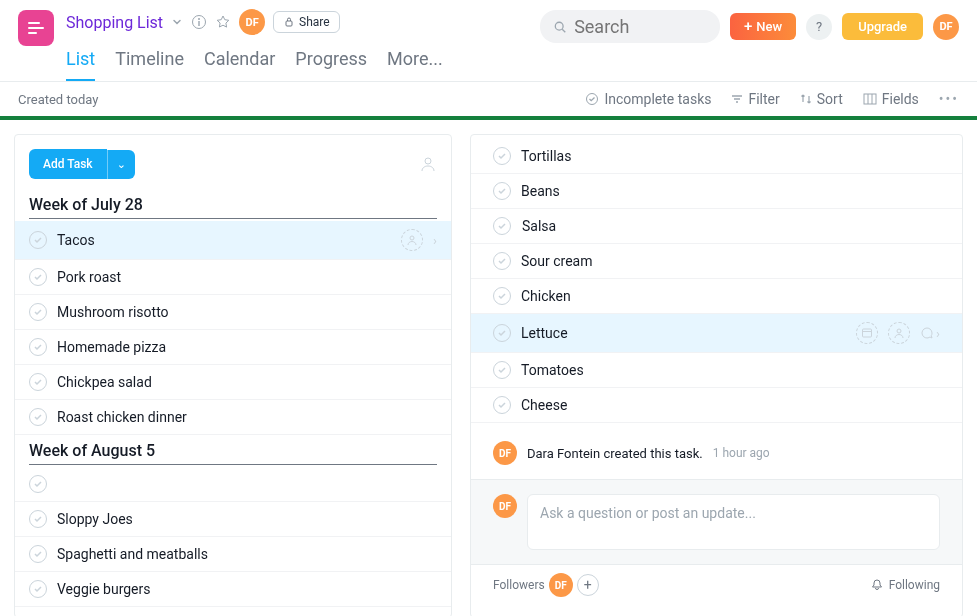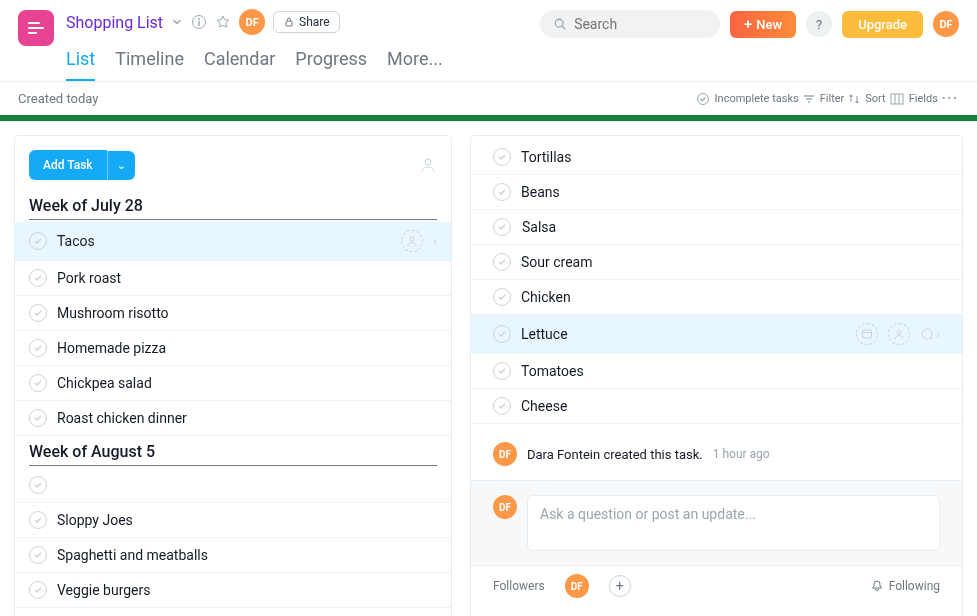--- a/index.html
+++ b/index.html
@@ -12,27 +12,27 @@
 .project-title{font-size:16px;font-weight:400;color:#6d28d9}
 .title-icon{color:#6f7782;cursor:pointer;display:flex;align-items:center}
 .share-btn{display:flex;align-items:center;gap:4px;border:1px solid #cbd4db;border-radius:6px;padding:3px 9px;cursor:pointer;font-size:12px;color:#273240}
 .avatar{width:26px;height:26px;border-radius:50%;background:#fc9847;color:#fff;display:flex;align-items:center;justify-content:center;font-size:11px;font-weight:700}
 .avatar.sm{width:24px;height:24px;font-size:10px}
 .tabs-row{display:flex;gap:20px;margin-top:6px}
 .tab{padding:6px 0 10px;cursor:pointer;color:#6f7782;font-size:18px;border-bottom:2px solid transparent}
 .tab.active{color:#14aaf5;border-bottom-color:#14aaf5}
 .header-right{display:flex;align-items:center;gap:10px;margin-top:2px}
 .search-box{display:flex;align-items:center;background:#f1f2f4;border-radius:16px;padding:6px 14px;width:180px;gap:8px}
-.search-box input{border:none;background:transparent;outline:none;font-size:14px;color:#6f7782;width:100%}
+.search-box input{border:none;background:transparent;outline:none;font-size:18px;color:#6f7782;width:100%}
 .btn-new{background:linear-gradient(90deg,#fb6340,#fc8c3a);color:#fff;border:none;border-radius:6px;padding:6px 14px;font-size:13px;font-weight:500;cursor:pointer;display:flex;align-items:center;gap:4px}
 .btn-help{width:26px;height:26px;border-radius:50%;background:#edf1f2;color:#6f7782;display:flex;align-items:center;justify-content:center;cursor:pointer;font-size:13px}
 .btn-upgrade{background:#fbbc3b;color:#fff;border:none;border-radius:6px;padding:6px 16px;font-size:13px;font-weight:500;cursor:pointer}
-.toolbar{display:flex;align-items:center;justify-content:space-between;padding:9px 18px;border-bottom:6px solid #15803d}
+.toolbar{display:flex;align-items:center;justify-content:space-between;padding:9px 18px;border-bottom:4px solid #15803d}
 .toolbar-left{color:#6f7782;font-size:13px}
-.toolbar-right{display:flex;align-items:center;gap:4px;color:#6f7782;font-size:11px}
+.toolbar-right{display:flex;align-items:center;gap:20px;color:#6f7782;font-size:14px}
 .tb-item{display:flex;align-items:center;gap:5px;cursor:pointer}
 .main{display:flex;gap:18px;padding:14px;height:calc(616px - 104px)}
 .panel{background:#fff;border:1px solid #e8ecee;border-radius:4px;overflow:hidden;display:flex;flex-direction:column}
 .panel-left{width:438px}
 .panel-right{flex:1}
 .addtask-row{display:flex;align-items:center;padding:14px 14px 10px;gap:0}
 .addtask-btn{background:#14aaf5;color:#fff;border:none;border-radius:6px 0 0 6px;padding:8px 14px;font-size:12px;font-weight:500;cursor:pointer}
 .addtask-chevron{background:#14aaf5;color:#fff;border:none;border-left:1px solid rgba(255,255,255,.4);border-radius:0 6px 6px 0;padding:8px 9px;cursor:pointer;font-size:11px}
 .addtask-spacer{flex:1}
 .assignee-ph{color:#9ca6af;cursor:pointer}
@@ -43,21 +43,21 @@
 .task-name{flex:1;font-size:14px;color:#151b26}
 .task-ph{width:22px;height:22px;border:1px dashed #cbd4db;border-radius:50%;display:flex;align-items:center;justify-content:center;color:#cbd4db;flex-shrink:0}
 .task-chev{color:#cbd4db}
 .subtasks{padding:4px 0}
 .activity{display:flex;align-items:center;gap:10px;padding:14px 22px;font-size:13px}
 .activity-text{color:#151b26}
 .activity-time{color:#9ca6af;font-size:12px}
 .comment-box{display:flex;gap:10px;padding:14px 22px;background:#f6f8f9;border-top:1px solid #e8ecee}
 .comment-input{flex:1;border:1px solid #e8ecee;border-radius:6px;padding:10px 12px;background:#fff;color:#9ca6af;font-size:14px;min-height:56px}
 .followers-row{display:flex;align-items:center;justify-content:space-between;padding:8px 22px;border-top:1px solid #e8ecee;font-size:12px;color:#6f7782}
-.followers-left{display:flex;align-items:center;gap:20px}
+.followers-left{display:flex;align-items:center;gap:4px}
 .follow-add{width:22px;height:22px;border:1px solid #cbd4db;border-radius:50%;display:flex;align-items:center;justify-content:center;color:#6f7782;cursor:pointer;font-size:14px}
 .following{display:flex;align-items:center;gap:5px;cursor:pointer}
 svg{display:block}
 .more-dots{letter-spacing:2px;cursor:pointer;color:#9ca6af}
 </style>
 </head>
 <body>
 
 <div class="header">
   <div class="logo-box">

